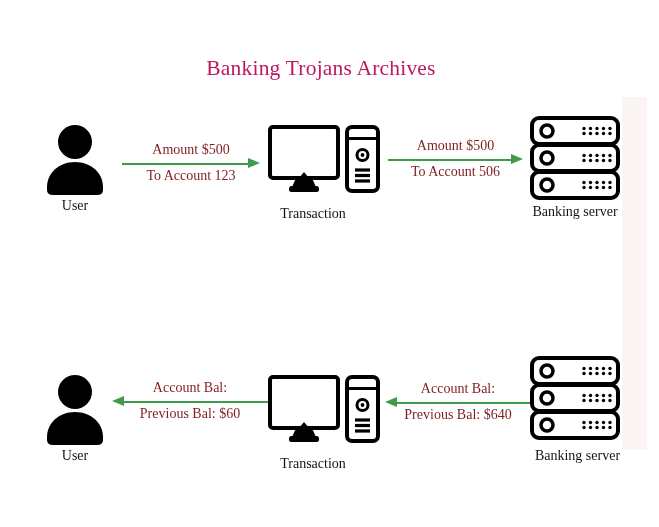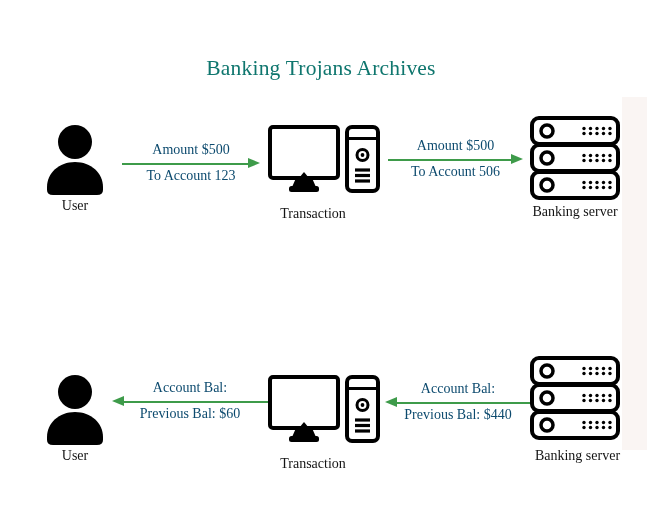--- a/index.html
+++ b/index.html
@@ -7,32 +7,32 @@
     position:relative; width:659px; height:527px; background:#ffffff;
     font-family:"Liberation Serif","DejaVu Serif",serif;
     color:var(--text,#1d1d1d); overflow:hidden;
   }
   .edge-strip {
     position:absolute; left:622px; top:97px; width:25px; height:353px;
     background:var(--edge-strip,#faf5f3);
   }
   .title {
     position:absolute; left:0; top:56px; width:642px; margin:0;
-    text-align:center; font-size:21.5px; font-weight:400; color:#0f766e;
+    text-align:center; font-size:21.5px; font-weight:400; color:#be185d;
     letter-spacing:.2px;
   }
   .icon { position:absolute; color:var(--icon,#000); }
   .node-label {
     position:absolute; text-align:center; font-size:14px; color:#141414;
     white-space:nowrap;
   }
   .arrow { position:absolute; height:46px; }
   .alabel {
     position:absolute; left:0; right:0; text-align:center;
-    font-size:14px; line-height:17px; color:#0c4a6e; white-space:nowrap;
+    font-size:14px; line-height:17px; color:#7f1d1d; white-space:nowrap;
   }
   .alabel.top { top:3px; }
   .alabel.bottom { top:29px;text-align:center; }
   .aline { position:absolute; top:24.5px; height:2.5px; background:var(--arrow,#3e9b4a); }
   .arrow.dir-right .aline { left:0; right:11px; }
   .arrow.dir-left  .aline { left:11px; right:0; }
   .ahead { position:absolute; top:20px; width:0; height:0;
            border-top:5.5px solid transparent; border-bottom:5.5px solid transparent; }
   .arrow.dir-right .ahead { right:0; border-left:12px solid var(--arrow,#3e9b4a); }
   .arrow.dir-left  .ahead { left:0;  border-right:12px solid var(--arrow,#3e9b4a); }
@@ -143,21 +143,21 @@
     <svg class="glyph" width="112" height="70" viewBox="0 0 112 70">
         <use href="#computer-shape"></use>
       </svg>
   </div>
   <div class="node-label" style="left:263px; top:456px; width:100px;">Transaction</div>
 
   <div class="arrow dir-left" style="left:385px; top:377px; width:146px;">
     <div class="alabel top">Account Bal:</div>
     <div class="aline"></div>
     <div class="ahead"></div>
-    <div class="alabel bottom">Previous Bal: $440</div>
+    <div class="alabel bottom">Previous Bal: $640</div>
   </div>
 
   <div class="icon" style="left:530px; top:356px;">
     <svg class="glyph" width="90" height="84" viewBox="0 0 90 84">
         <use href="#server-shape"></use>
       </svg>
   </div>
   <div class="node-label" style="left:525px; top:448px; width:105px;">Banking server</div>
 
 </div>

